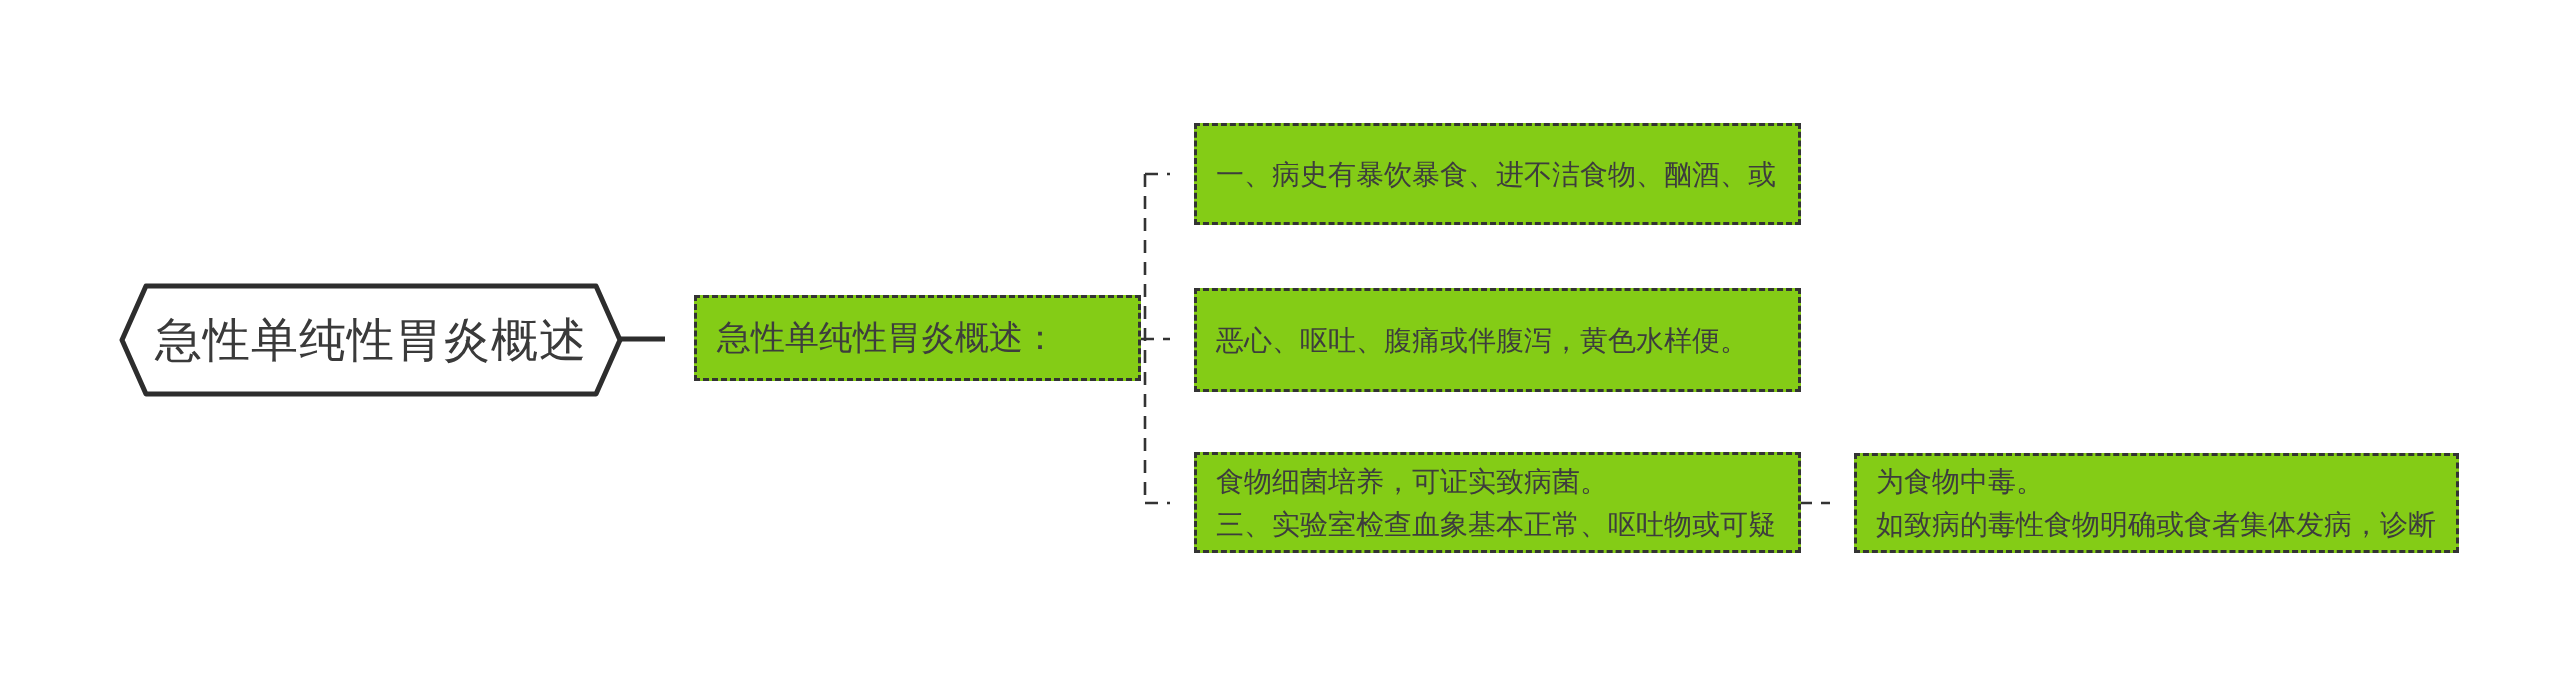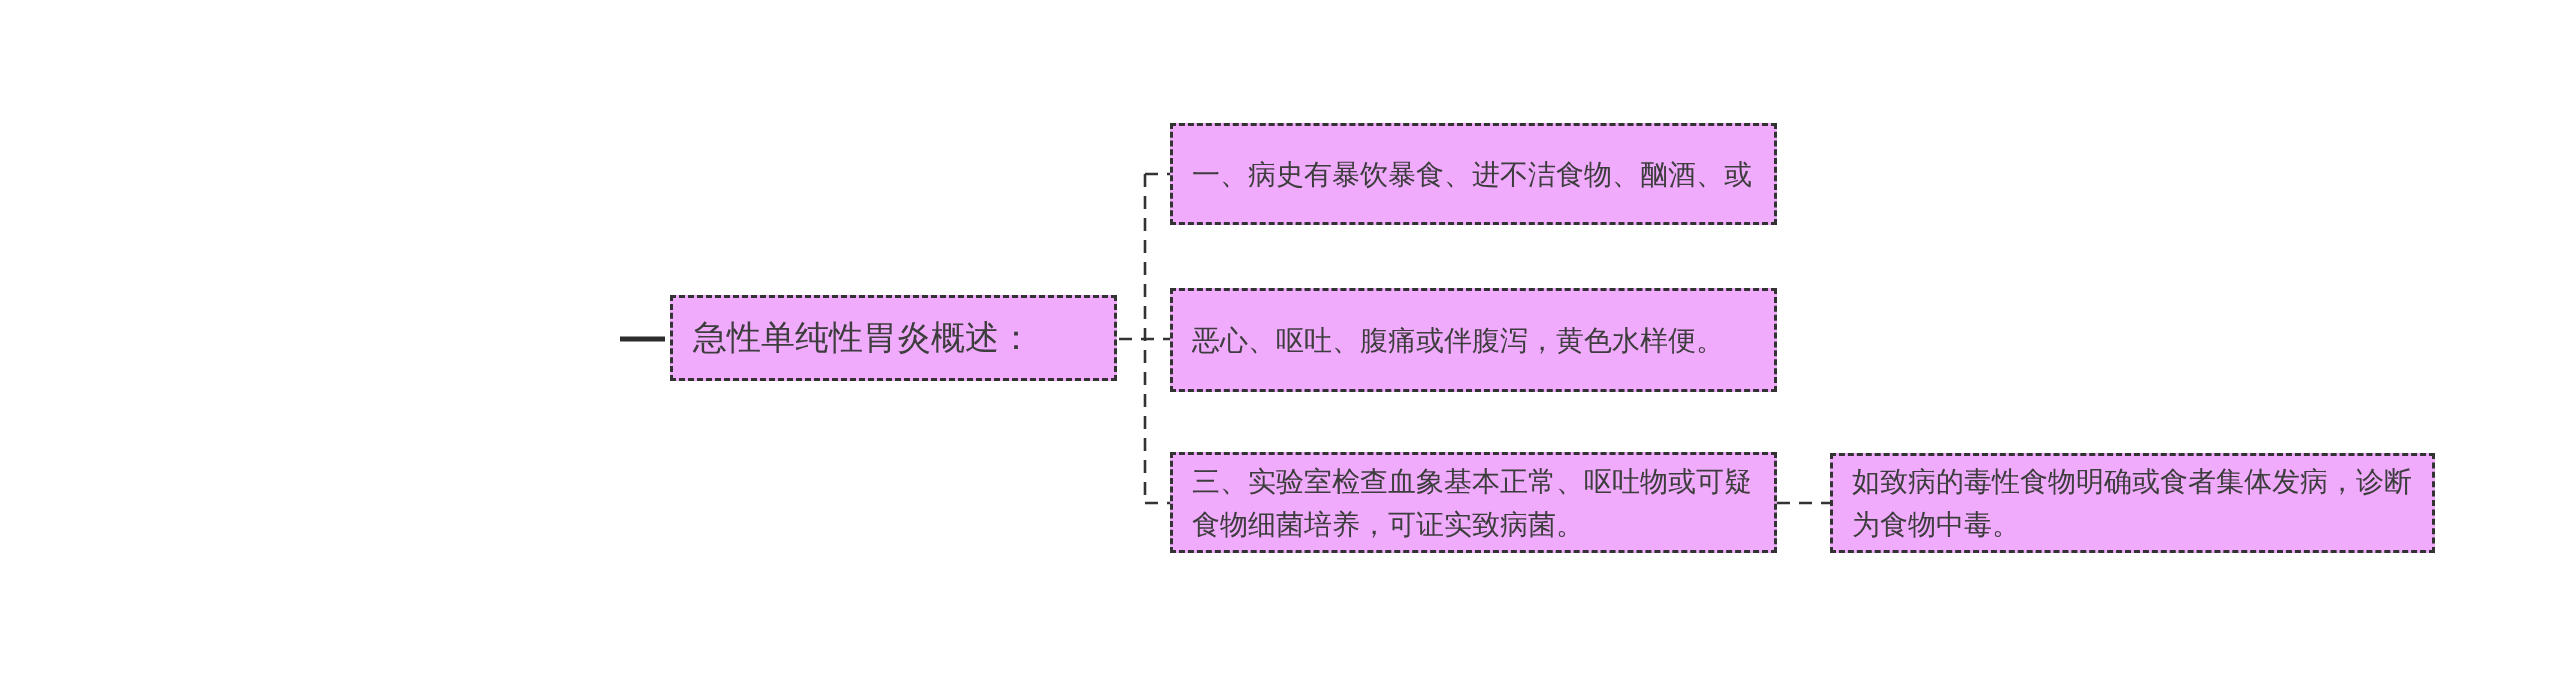--- a/index.html
+++ b/index.html
@@ -40,21 +40,22 @@
     justify-content: center;
     font-size: 47px;
     letter-spacing: 1px;
     color: #3a3a3a;
     white-space: nowrap;
   }
   .dashed-box {
     position: absolute;
     box-sizing: border-box;
     border: 3px dashed #333333;
-    background: #f0abfc;
+    background: #84cc16;
+    margin-left: 24px;
   }
   .topic-node {
     left: 670px; top: 295px;
     width: 447px; height: 86px;
     display: flex;
     align-items: center;
     padding-left: 20px;
     font-size: 34px;
     white-space: nowrap;
   }
@@ -99,36 +100,42 @@
       <line x1="1145" y1="174" x2="1145" y2="503"></line>
 
       <line x1="1145" y1="174" x2="1170" y2="174"></line>
 
       <line x1="1145" y1="503" x2="1170" y2="503"></line>
 
       <line x1="1777" y1="503" x2="1830" y2="503"></line>
     </g>
   </svg>
 
+  <div class="root-node">
+    <svg viewBox="0 0 504 116" xmlns="http://www.w3.org/2000/svg">
+      <polygon points="3,58 27,4 477,4 501,58 477,112 27,112" fill="#ffffff" stroke="#2d2d2d" stroke-width="5" stroke-linejoin="round"></polygon>
+    </svg>
+    <div class="root-label">急性单纯性胃炎概述</div>
+  </div>
 
   <div class="dashed-box topic-node">
     <span>急性单纯性胃炎概述：</span>
   </div>
 
   <div class="dashed-box text-node child-1">
     <div>一、病史有暴饮暴食、进不洁食物、酗酒、或</div>
   </div>
 
   <div class="dashed-box text-node child-2">
     <div>恶心、呕吐、腹痛或伴腹泻，黄色水样便。</div>
   </div>
 
   <div class="dashed-box text-node child-3">
+    <div>食物细菌培养，可证实致病菌。</div>
     <div>三、实验室检查血象基本正常、呕吐物或可疑</div>
-    <div>食物细菌培养，可证实致病菌。</div>
   </div>
 
   <div class="dashed-box note-node">
+    <div>为食物中毒。</div>
     <div>如致病的毒性食物明确或食者集体发病，诊断</div>
-    <div>为食物中毒。</div>
   </div>
 
 </div>
 
 </body></html>

